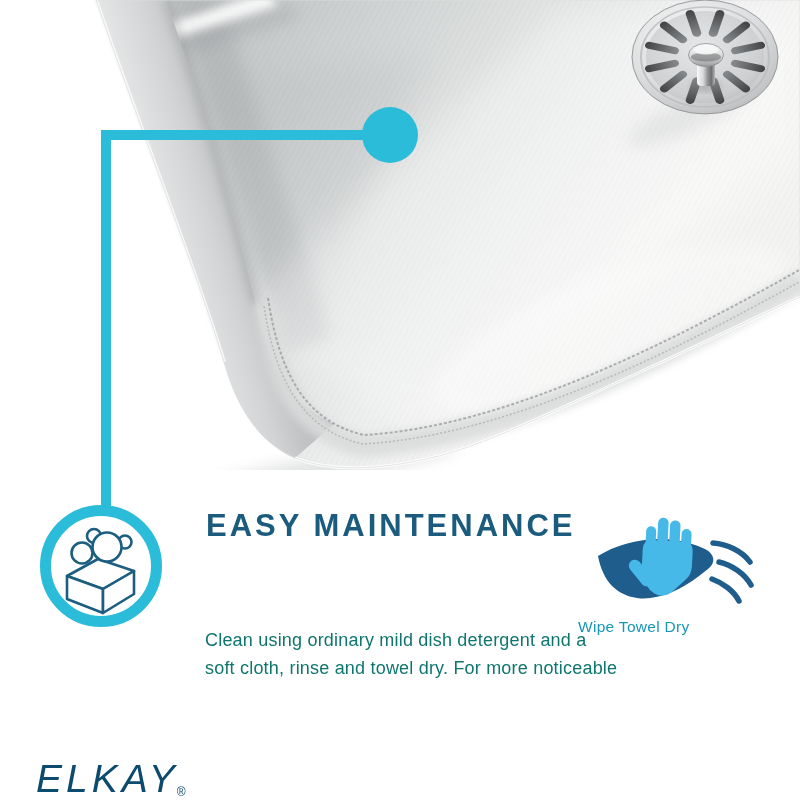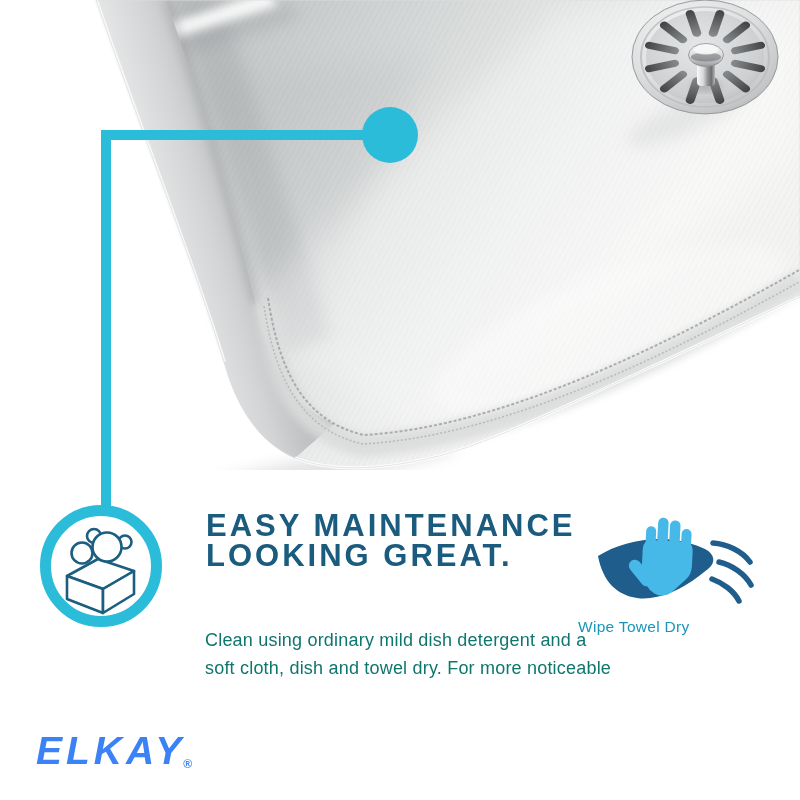--- a/index.html
+++ b/index.html
@@ -30,22 +30,22 @@
     position:absolute;left:205px;top:627px;
     color:#0f766e;font-size:18px;letter-spacing:0.2px;
     line-height:27.5px;white-space:nowrap;
   }
   .wipe-icon{position:absolute;left:593px;top:512px;}
   .wipe-label{
     position:absolute;left:578px;top:618px;width:200px;text-align:left;
     color:#1897B8;font-size:15.5px;letter-spacing:0.3px;
   }
   .logo{
-    position:absolute;left:36px;top:729px;
-    color:#3b82f6;font-size:39px;font-weight:bold;font-style:italic;
+    position:absolute;left:36px;top:757px;
+    color:#0c4a6e;font-size:39px;font-weight:normal;font-style:italic;
     letter-spacing:4px;white-space:nowrap;
   }
   .logo .reg{font-size:12px;letter-spacing:0;vertical-align:-4px;margin-left:-2px;font-style:normal;}
 </style>
 </head>
 <body>
 
 <div class="page">
 
   <svg class="photo" width="800" height="470" viewBox="0 0 800 470">
@@ -176,26 +176,25 @@
         <circle cx="-8" cy="-33" r="7"></circle>
         <circle cx="23" cy="-27" r="6.5"></circle>
         <circle cx="-20" cy="-16" r="10.5"></circle>
         <circle cx="5" cy="-22" r="14.5"></circle>
       </g>
     </svg>
   </div>
 
   <div class="headline">
     <div>EASY MAINTENANCE</div>
-    <div>LOOKING GREAT.</div>
   </div>
 
   <div class="body-copy">
     <div>Clean using ordinary mild dish detergent and a</div>
-    <div>soft cloth, dish and towel dry. For more noticeable</div>
+    <div>soft cloth, rinse and towel dry. For more noticeable</div>
   </div>
 
   <svg class="wipe-icon" width="178" height="104" viewBox="0 0 178 104">
     <path d="M5,44 C22,33 47,26 72,27 C87,28 102,32 112,37 C122,42 123,51 115,57 L106,64
              C87,79 62,89 44,86 C24,83 10,70 5,44 Z" fill="#1F5E8C"></path>
     <g fill="#46B9E9" transform="rotate(3 74 52)">
       <rect x="51.5" y="15" width="10" height="32" rx="5"></rect>
       <rect x="63" y="6" width="10.5" height="36" rx="5.25"></rect>
       <rect x="75" y="8" width="10.5" height="35" rx="5.25"></rect>
       <rect x="87" y="16" width="10" height="30" rx="5"></rect>

